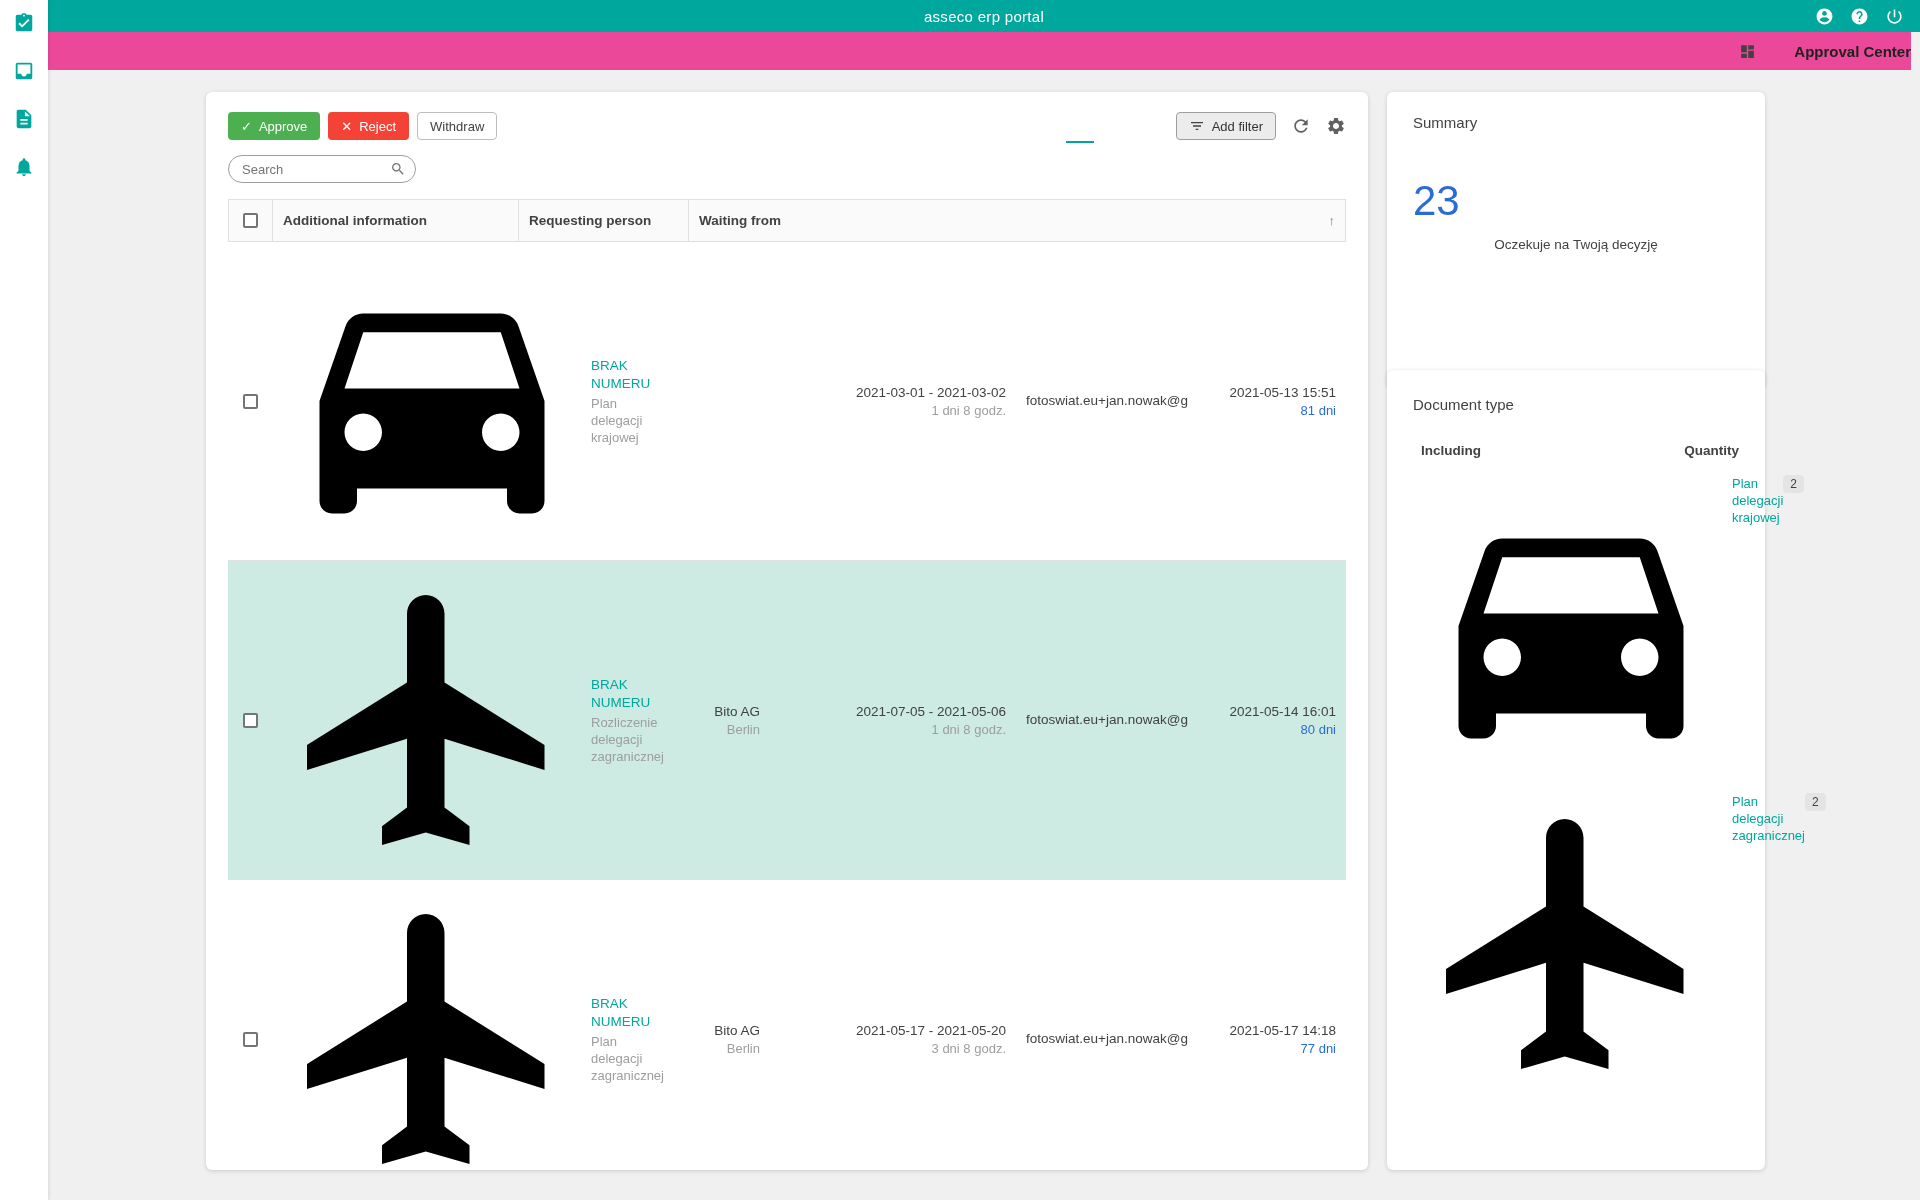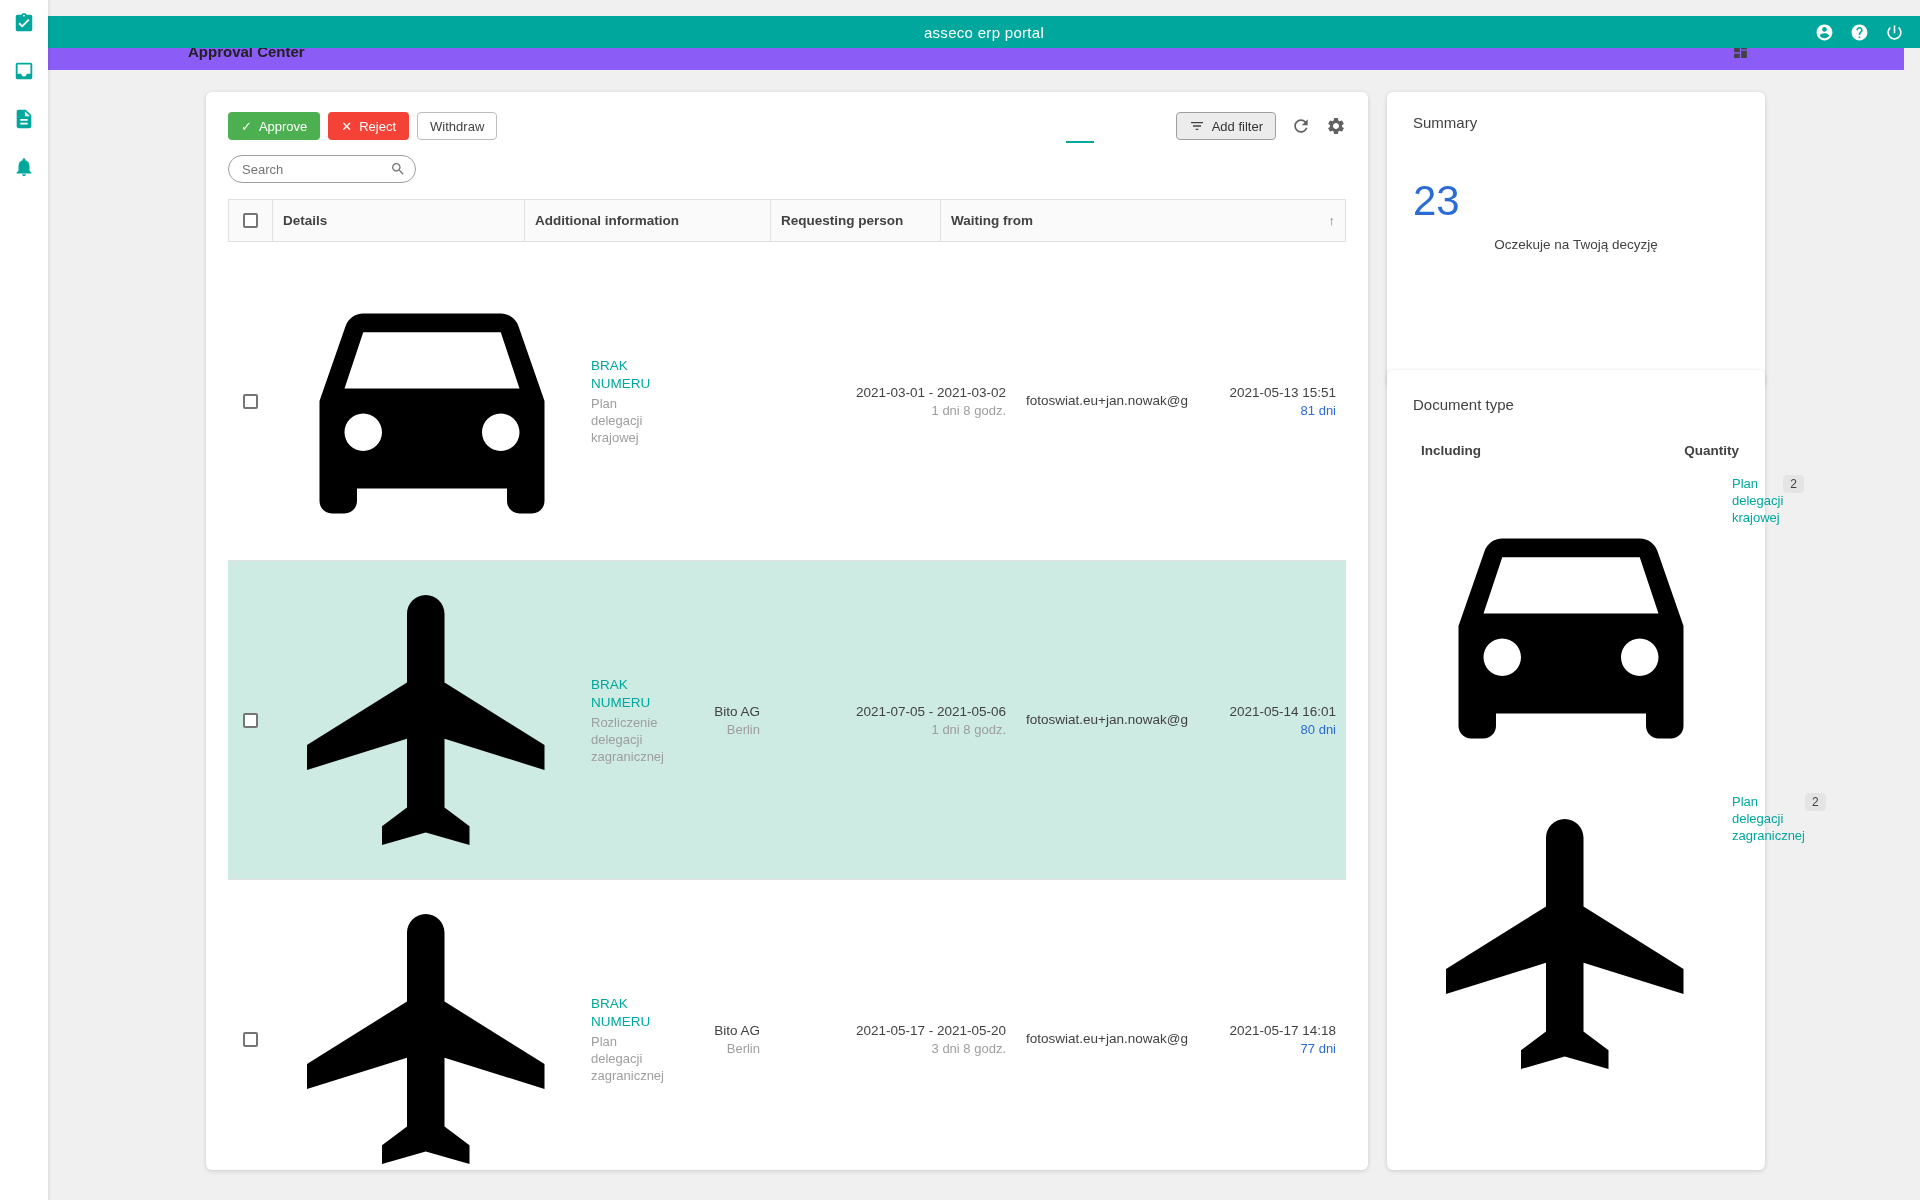--- a/index.html
+++ b/index.html
@@ -9,35 +9,35 @@
     background:#f0f0f0;
     overflow:hidden;
     position:relative;
     color:#424242;
     --accent:#00a79d; --approve:#4caf50; --reject:#f44336;
     --blue:#2b6bd4; --red:#e53935; --selected_row:#cdeae3;
   }
   svg { display:block; }
 
   
-  .topbar { position:absolute; left:48px; top:16px; right:0; height:32px; background:var(--accent);
+  .topbar { position:absolute; left:48px; top:0; right:0; height:32px; background:var(--accent);
             display:flex; align-items:center; justify-content:center; z-index:4; }
   .topbar-title { color:#fff; font-size:15px; letter-spacing:.3px; }
   .topbar-icons { position:absolute; right:16px; top:0; height:32px; display:flex; align-items:center; gap:16px; }
   .topbar-icons svg { width:19px; height:19px; fill:#fff; cursor:pointer; }
 
   
   .leftrail { position:absolute; left:0; top:0; bottom:0; width:48px; background:#fff;
               box-shadow:1px 0 3px rgba(0,0,0,.10); display:flex; flex-direction:column;
               align-items:center; padding-top:12px; gap:26px; z-index:5; }
   .leftrail svg { width:22px; height:22px; fill:var(--accent); cursor:pointer; }
 
   
-  .pageheader { position:absolute; left:48px; top:32px; right:16px; height:38px; background:#8b5cf6;
-                display:flex; align-items:center; z-index:3; }
+  .pageheader { position:absolute; left:48px; top:32px; right:9px; height:38px; background:#ec4899;
+                display:flex; align-items:center; z-index:3;justify-content:flex-end; }
   .page-title { font-size:15px; font-weight:bold; color:#212121; margin-left:140px; }
   .gridicon { position:absolute; right:155px; top:11px; cursor:pointer; }
   .gridicon svg { width:17px; height:17px; fill:#424242; }
 
   
   .card { background:#fff; border-radius:6px; box-shadow:0 1px 4px rgba(0,0,0,.16); position:absolute; }
   .maincard { left:206px; top:92px; width:1162px; height:1078px; padding:20px 22px; overflow:hidden; }
   .sumcard  { left:1387px; top:92px; width:378px; height:296px; padding:22px 26px; }
   .doccard  { left:1387px; top:370px; width:378px; height:800px; padding:26px; }
 
@@ -221,21 +221,20 @@
           <path d="M15.5 14h-.79l-.28-.27C15.41 12.59 16 11.11 16 9.5 16 5.91 13.09 3 9.5 3S3 5.91 3 9.5 5.91 16 9.5 16c1.61 0 3.09-.59 4.23-1.57l.27.28v.79l5 4.99L20.49 19l-4.99-5zm-6 0C7.01 14 5 11.99 5 9.5S7.01 5 9.5 5 14 7.01 14 9.5 11.99 14 9.5 14z"></path>
         </svg>
       </span>
   </div>
 
   <div class="table">
     <div class="thead">
       <div class="th col-check">
           <span class="checkbox"></span>
         </div>
-      <div class="th col-details">Details</div>
       <div class="th col-info">Additional information</div>
       <div class="th col-req">Requesting person</div>
       <div class="th col-wait">
         <span>Waiting from</span>
         <span class="sortarrow">↑</span>
       </div>
     </div>
 
     <div class="tbody">
 

